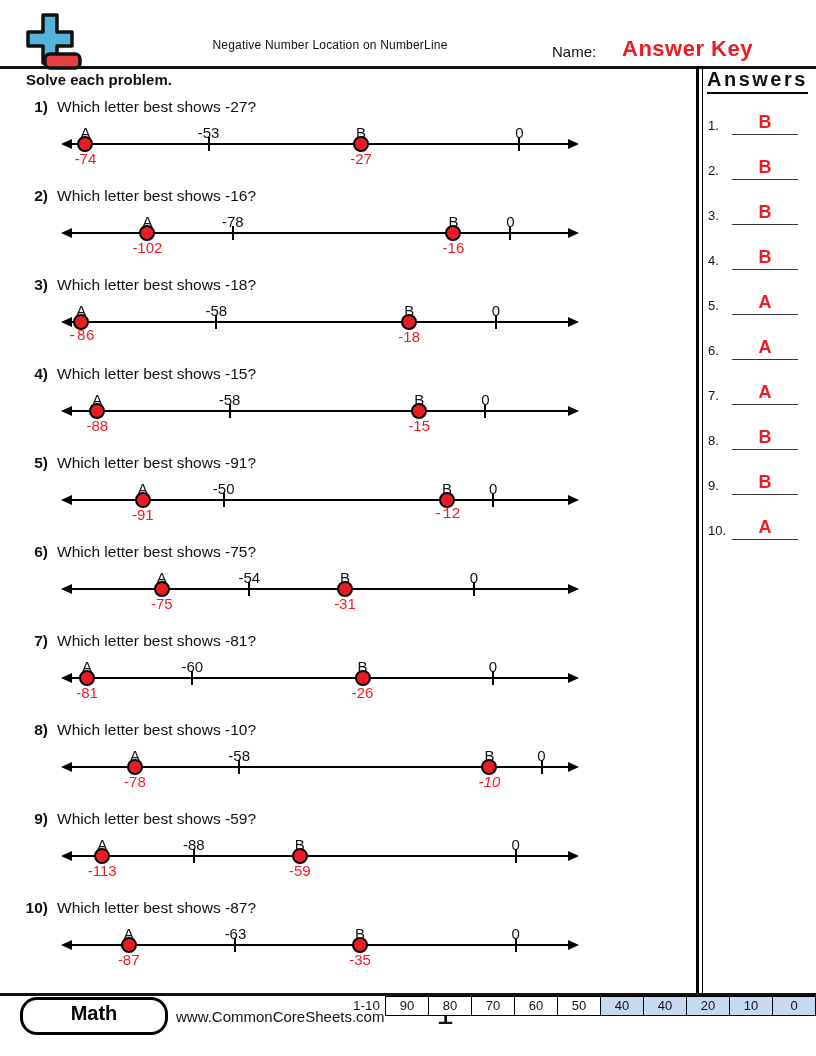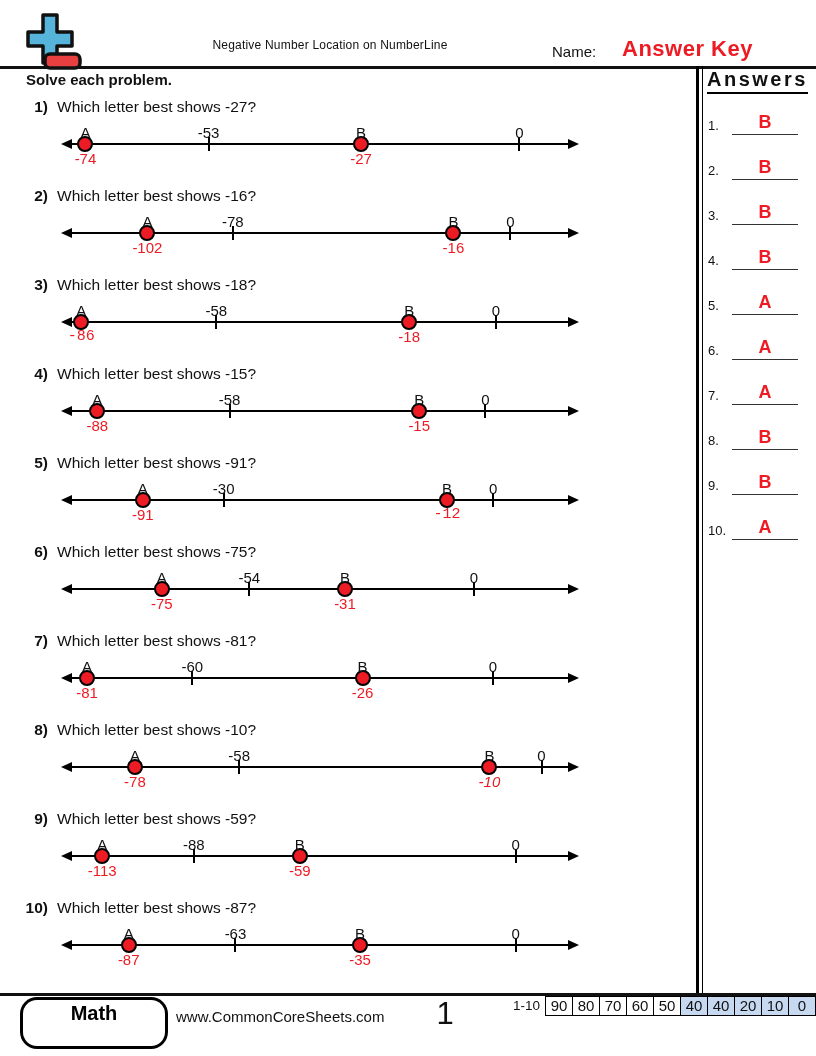--- a/index.html
+++ b/index.html
@@ -44,31 +44,31 @@
   .answers-title { position:absolute; left:11px; top:2px; font-size:20px; font-weight:bold;
     letter-spacing:2.5px; border-bottom:2px solid #000; padding-bottom:1px; }
   .answer-items { position:absolute; left:0; right:2px; top:24px; }
   .answer-item { height:45px; display:flex; align-items:flex-end; padding-left:12px; }
   .answer-num { width:24px; text-align:left; font-size:13px; padding-bottom:2px; }
   .answer-blank { width:66px; border-bottom:1.5px solid #333; text-align:center;
     font-size:18px; font-weight:bold; color:var(--red,#ed1c24); padding-bottom:2px; line-height:20px; }
 
   
   .footer-rule { position:absolute; left:0; top:993px; width:816px; height:3px; background:#111; }
-  .math-badge { position:absolute; left:20px; top:997px; width:148px; height:52px;
+  .math-badge { position:absolute; left:20px; top:997px; width:148px; height:38px;
     background:#000; border-radius:17px; }
   .math-badge-inner { position:absolute; left:3px; right:3px; top:3px; bottom:3px;
     background:#fff; border-radius:14px; text-align:center; font-size:20px; font-weight:bold;
     line-height:27px; color:#000; }
   .website { position:absolute; left:176px; top:1008px; font-size:15px; }
   .page-num { position:absolute; left:425px; top:996px; width:40px; text-align:center; font-size:31px; }
   .score-strip { position:absolute; right:0; top:996px; display:flex; align-items:flex-start; }
   .score-range { font-size:13.5px; margin-right:6px; margin-top:2px; }
-  .score-cell { width:28px; height:20px; border:1.2px solid #000; margin-left:-1px;
-    text-align:center; font-size:15px; line-height:18px; background:#fff; }
+  .score-cell { width:44px; height:20px; border:1.2px solid #000; margin-left:-1px;
+    text-align:center; font-size:13px; line-height:18px; background:#fff; }
   .score-cell.hl { background:var(--score-hl,#c6d9f1); }
 </style>
 </head>
 <body>
 
 <div class="page">
 
   <div class="logo">
     <svg width="66" height="58" viewBox="0 0 66 58">
       <path d="M25 3 h14 v17 h15 v14 h-15 v17 h-14 v-17 h-15 v-14 h15 z" fill="#56b4da" stroke="#111" stroke-width="3.5" stroke-linejoin="round"></path>
@@ -168,21 +168,21 @@
 
   <div class="problem">
     <div class="q-row">
       <span class="q-num">5)</span><span class="q-text">Which letter best shows -91?</span>
     </div>
     <div class="numberline">
       <div class="nl-line"></div>
       <div class="nl-arrow-l"></div>
       <div class="nl-arrow-r"></div>
     <div class="tick" style="left: 31.34%;"></div>
-          <div class="nl-top-label" style="left: 31.34%;">-30</div>
+          <div class="nl-top-label" style="left: 31.34%;">-50</div>
           <div class="tick" style="left: 83.58%;"></div>
           <div class="nl-top-label" style="left: 83.58%;">0</div>
           <div class="dot" style="left: 15.67%;"></div>
           <div class="nl-top-label" style="left: 15.67%;">A</div>
           <div class="nl-value" style="left: 15.67%;">-91</div>
           <div class="dot" style="left: 74.63%;"></div>
           <div class="nl-top-label" style="left: 74.63%;">B</div>
           <div class="nl-value" style="left: 74.63%; font-family: Liberation Mono, monospace;">-12</div>
         </div>
   </div>

